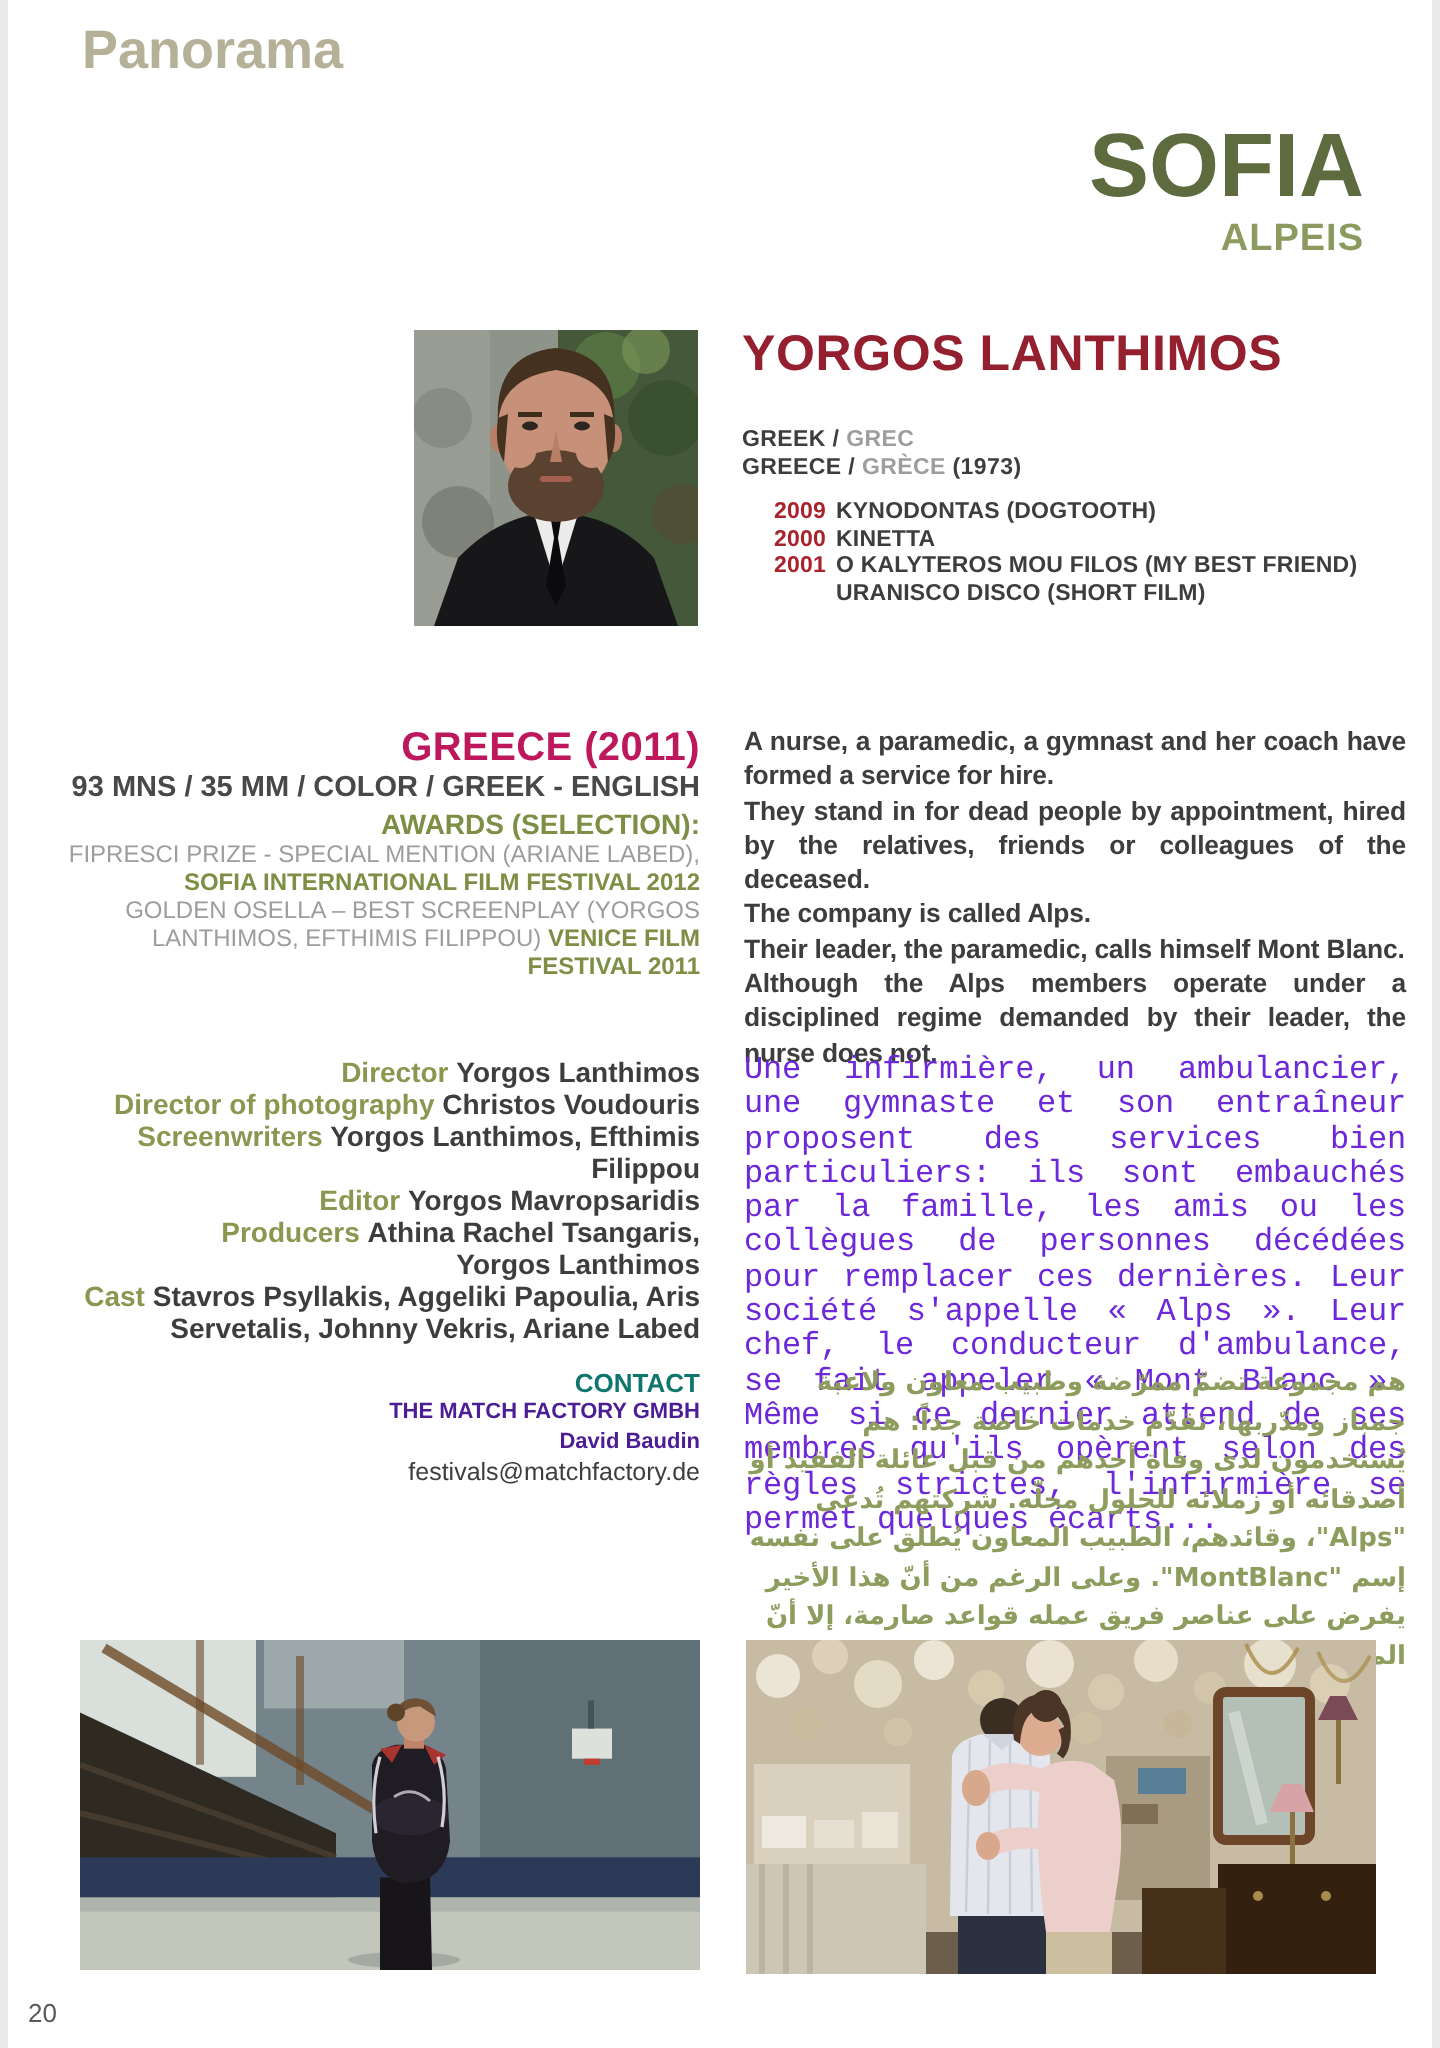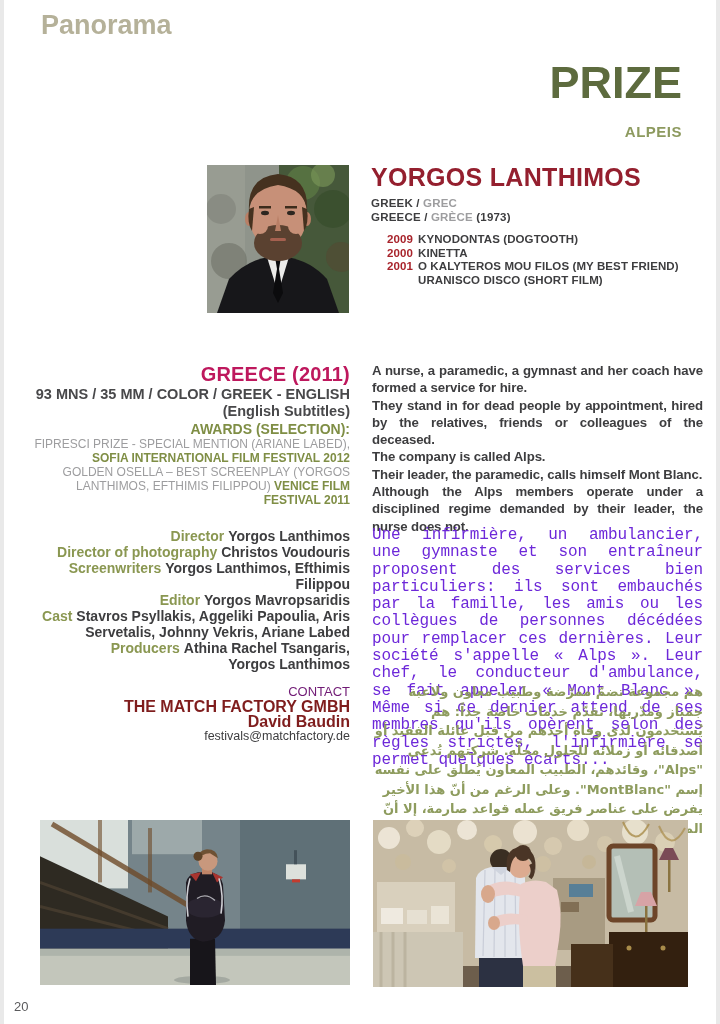--- a/index.html
+++ b/index.html
@@ -11,52 +11,52 @@
   
   .section-label {
     position:absolute; left:37px; top:10px;
     font-size:27px; font-weight:bold; color:#b5b199; letter-spacing:0px;
   }
   .title-block { position:absolute; right:34px; top:60px; text-align:right; }
   .film-title {
     font-size:45px; font-weight:bold; color:#5d6b3e; line-height:46px; letter-spacing:0px;
   }
   .film-original-title {
-    font-size:15px; font-weight:bold; color:#8d9a5f; margin-top:17px; letter-spacing:0.5px;
+    font-size:19px; font-weight:bold; color:#8d9a5f; margin-top:3px; letter-spacing:0.5px;
   }
   
   .director-photo { position:absolute; left:203px; top:165px; width:142px; height:148px; }
   .director-photo svg { display:block; width:100%; height:100%; }
   .director-block { position:absolute; left:367px; top:164px; width:330px; }
   .director-name { font-size:25px; font-weight:bold; color:#941f2e; letter-spacing:0.3px; line-height:26px; }
   .nat-line { font-size:11.5px; font-weight:bold; color:#3d3d3f; line-height:14px; letter-spacing:0.2px; }
   .nat-line .gray { color:#9d9d9f; }
-  .nat-block { margin-top:6px; }
+  .nat-block { margin-top:23px; }
   .filmography { margin-top:9px; }
   .filmo-row { display:flex; font-size:11.5px; font-weight:bold; line-height:13.5px; letter-spacing:0.1px;margin-left:16px; }
   .filmo-year { width:31px; flex:0 0 31px; color:#a8232b; }
   .filmo-title { color:#3d3d3f; }
   
   .info-col { position:absolute; left:16px; top:362px; width:330px; text-align:right; }
   .country-year { font-size:20px; font-weight:bold; color:#be185d; line-height:24px; letter-spacing:0.2px; }
   .specs, .subtitles { font-size:14.5px; font-weight:bold; color:#48484a; line-height:17px; letter-spacing:0px; }
   .awards-heading { margin-top:1px; font-size:14px; font-weight:bold; color:#7f8e45; line-height:16px; }
   .award-item { font-size:12px; color:#9d9d9f; line-height:14px; letter-spacing:0px; }
   .award-text { white-space:pre-line; }
   .award-fest { color:#7f8e45; font-weight:bold; }
   .fest-block { display:block; }
   
   .credits-col { position:absolute; left:16px; top:528px; width:330px; text-align:right; }
   .credit-row { font-size:14px; line-height:16px; letter-spacing:0px; }
   .credit-label { color:#8a9751; font-weight:bold; }
   .credit-value { color:#3d3d3f; font-weight:bold; white-space:pre-line; }
   
   .contact-col { position:absolute; left:16px; top:684px; width:330px; text-align:right; }
-  .contact-heading { font-size:13px; font-weight:normal; color:#701a75; line-height:15px; }
-  .contact-line { font-size:16px; font-weight:bold; color:#7f1d1d; line-height:15px; }
+  .contact-heading { font-size:13px; font-weight:bold; color:#0f766e; line-height:15px; }
+  .contact-line { font-size:11px; font-weight:bold; color:#4c1d95; line-height:15px; }
   .contact-email { font-size:12.5px; font-weight:normal; color:#3d3d3f; line-height:15px; }
   
   .syn-en {
     position:absolute; left:368px; top:362px; width:331px;
     font-size:13.2px; font-weight:bold; color:#3d3d3f; line-height:17.3px;
     text-align:justify; white-space:pre-line; letter-spacing:-0.1px;
   }
   .syn-fr {
     position:absolute; left:368px; top:527px; width:331px;
     font-size:16px; color:#6d28d9; line-height:17.3px;
@@ -76,21 +76,21 @@
   .page-number { position:absolute; left:10px; top:999px; font-size:13px; color:#5a5a5c; }
 </style>
 </head>
 <body>
 
 <div class="page">
 
   <div class="section-label">Panorama</div>
 
   <div class="title-block">
-    <div class="film-title">PRIZE</div>
+    <div class="film-title">SOFIA</div>
     <div class="film-original-title">ALPEIS</div>
   </div>
 
   <div class="director-photo">
     <svg viewBox="0 0 142 148" preserveAspectRatio="none">
       <rect width="142" height="148" fill="#8f948b"></rect>
       <rect x="72" width="70" height="148" fill="#46583a"></rect>
       <circle cx="96" cy="18" r="17" fill="#5c7a44" opacity="0.75"></circle>
       <circle cx="126" cy="44" r="19" fill="#3a4f2e" opacity="0.85"></circle>
       <circle cx="116" cy="10" r="12" fill="#7d9a5a" opacity="0.6"></circle>
@@ -149,21 +149,20 @@
       <div class="filmo-row">
         <span class="filmo-year"></span>
         <span class="filmo-title">URANISCO DISCO (SHORT FILM)</span>
       </div>
     </div>
   </div>
 
   <div class="info-col">
     <div class="country-year">GREECE (2011)</div>
     <div class="specs">93 MNS / 35 MM / COLOR / GREEK - ENGLISH</div>
-    <div class="subtitles">(English Subtitles)</div>
     <div class="awards-heading">AWARDS (SELECTION):</div>
     <div class="award-item">
       <span class="award-text">FIPRESCI PRIZE - SPECIAL MENTION (ARIANE LABED),</span>
       <span class="award-fest fest-block">SOFIA INTERNATIONAL FILM FESTIVAL 2012</span>
     </div>
     <div class="award-item">
       <span class="award-text">GOLDEN OSELLA – BEST SCREENPLAY (YORGOS
 LANTHIMOS, EFTHIMIS FILIPPOU) </span><span class="award-fest">VENICE FILM FESTIVAL 2011</span>
     </div>
   </div>
@@ -179,28 +178,28 @@
     </div>
     <div class="credit-row">
       <span class="credit-label">Screenwriters</span>
       <span class="credit-value">Yorgos Lanthimos, Efthimis Filippou</span>
     </div>
     <div class="credit-row">
       <span class="credit-label">Editor</span>
       <span class="credit-value">Yorgos Mavropsaridis</span>
     </div>
     <div class="credit-row">
+      <span class="credit-label">Producers</span>
+      <span class="credit-value">Athina Rachel Tsangaris,
+Yorgos Lanthimos</span>
+    </div>
+    <div class="credit-row">
       <span class="credit-label">Cast</span>
       <span class="credit-value">Stavros Psyllakis, Aggeliki Papoulia, Aris
 Servetalis, Johnny Vekris, Ariane Labed</span>
-    </div>
-    <div class="credit-row">
-      <span class="credit-label">Producers</span>
-      <span class="credit-value">Athina Rachel Tsangaris,
-Yorgos Lanthimos</span>
     </div>
   </div>
 
   <div class="contact-col">
     <div class="contact-heading">CONTACT</div>
     <div class="contact-line">THE MATCH FACTORY GMBH</div>
     <div class="contact-line">David Baudin</div>
     <div class="contact-email">festivals@matchfactory.de</div>
   </div>
 

